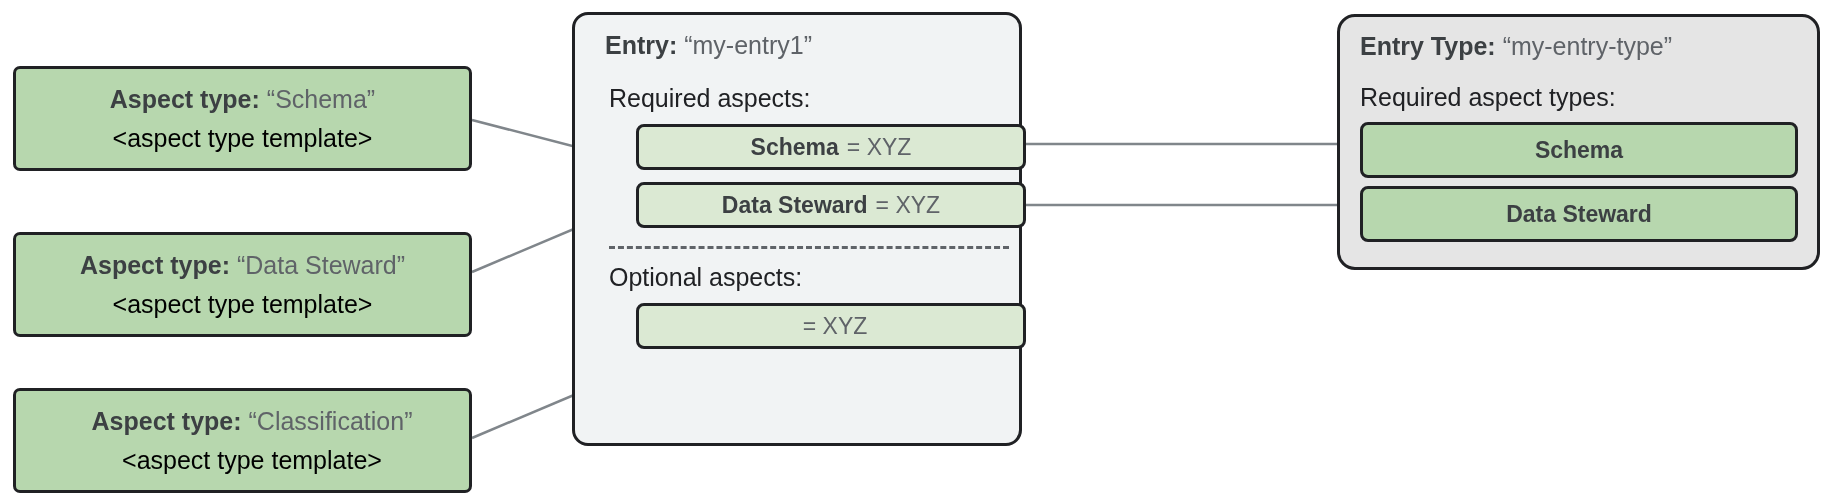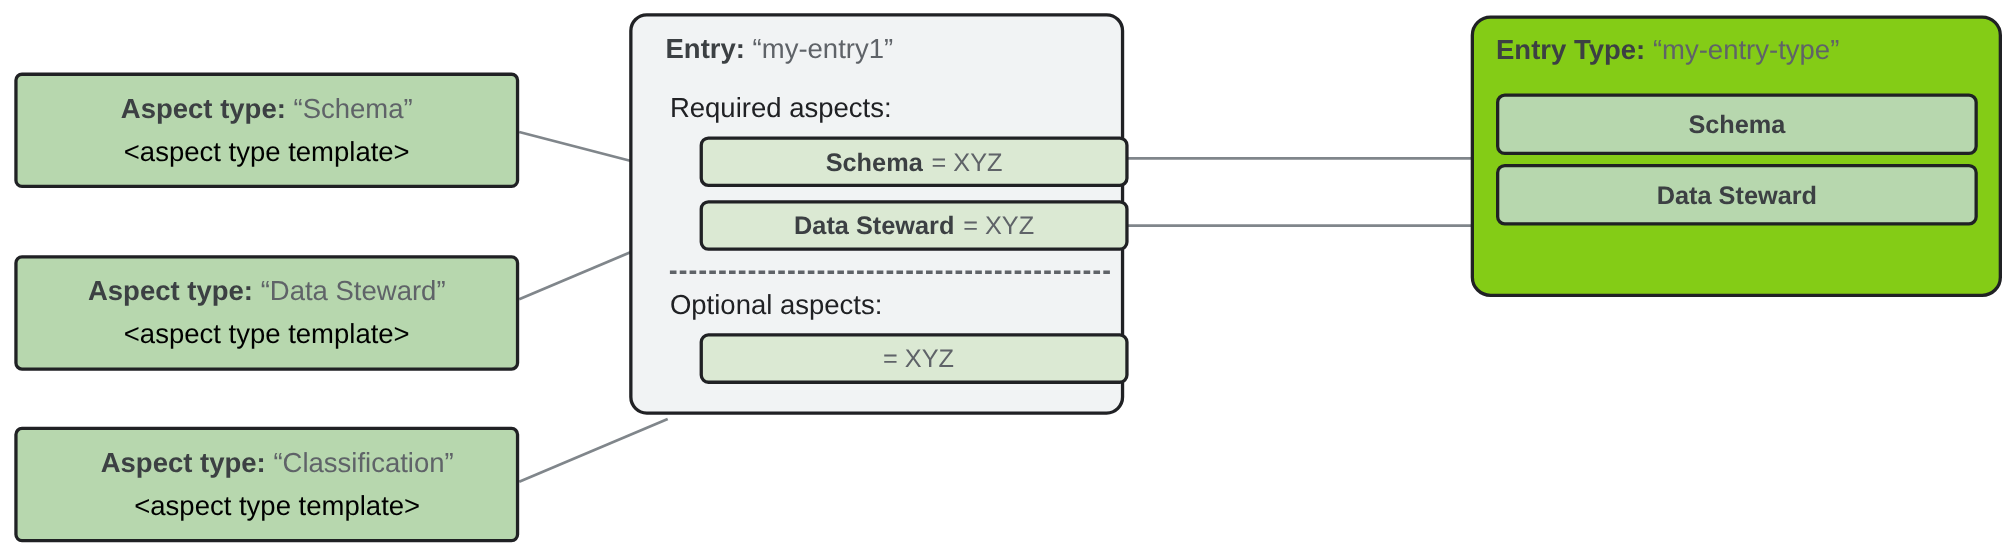--- a/index.html
+++ b/index.html
@@ -67,21 +67,21 @@
   #aspect-type-0 { top: 66px; }
   #aspect-type-1 { top: 232px; }
   #aspect-type-2 { top: 388px; padding-left: 19px; }
 
   
   #entry-panel {
     position: absolute;
     left: 572px;
     top: 12px;
     width: 450px;
-    height: 365px;
+    height: 434px;
     box-sizing: border-box;
     background: #f1f3f4;
     border: 3px solid #202124;
     border-radius: 16px;
     padding: 18px 26px 20px 30px;
   }
   .panel-title {
     font-size: 25px;
     line-height: 1;
     white-space: nowrap;
@@ -128,21 +128,21 @@
   }
 
   
   #entry-type-panel {
     position: absolute;
     left: 1337px;
     top: 14px;
     width: 483px;
     height: 256px;
     box-sizing: border-box;
-    background: #84cc16;
+    background: #e5e5e5;
     border: 3px solid #202124;
     border-radius: 18px;
     padding: 17px 16px 16px 20px;
   }
   #entry-type-panel .panel-title { margin-bottom: 26px; }
   #entry-type-panel .panel-sub { margin-left: 0; margin-bottom: 12px; }
 
   .aspect-type-chip {
     box-sizing: border-box;
     height: 56px;
@@ -229,20 +229,21 @@
       </div>
     </div>
   </div>
 
   <div id="entry-type-panel">
     <div class="panel-title">
       <span class="k">Entry Type:</span>
       <span class="v">“my-entry-type”</span>
     </div>
 
+    <div class="panel-sub">Required aspect types:</div>
 
     <div class="chip-stack">
       <div class="aspect-type-chip">Schema</div>
       <div class="aspect-type-chip">Data Steward</div>
     </div>
   </div>
 
 </div>
 
 </body></html>

